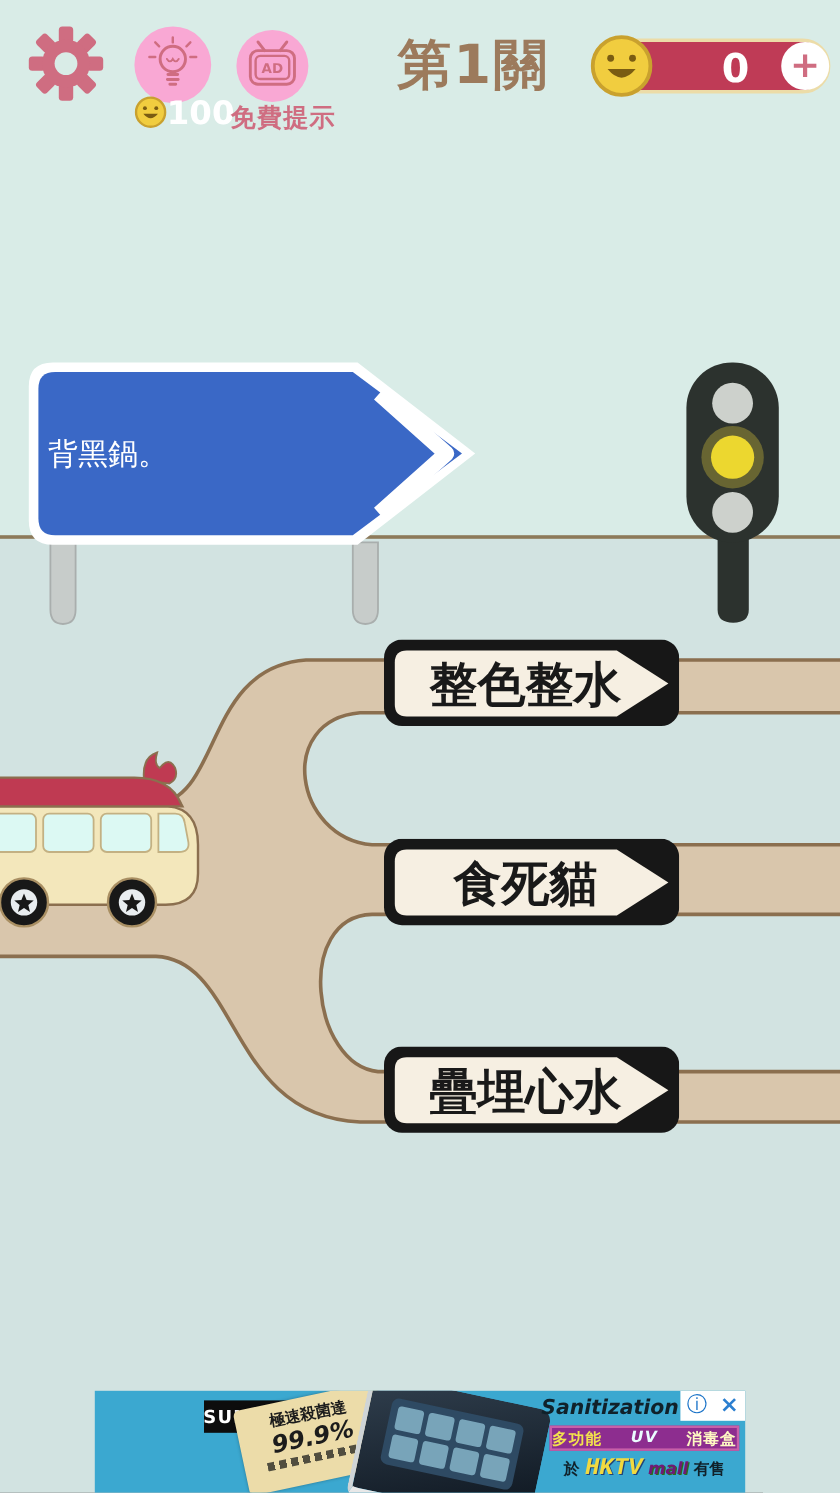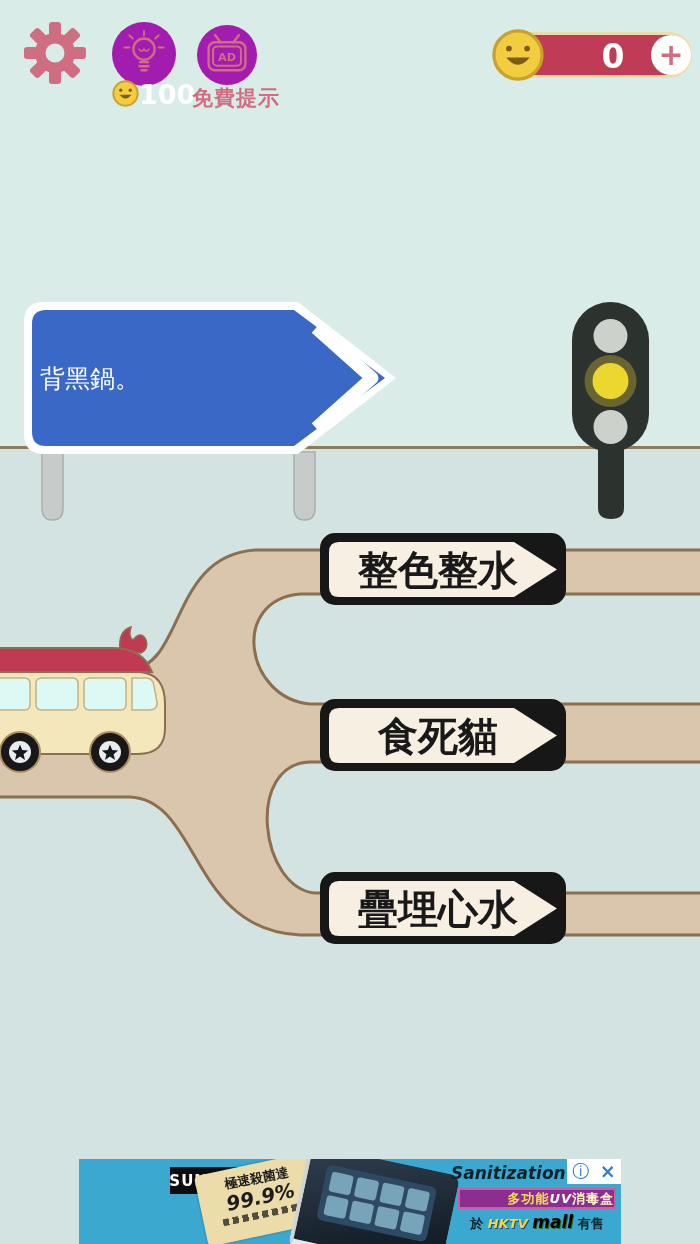--- a/index.html
+++ b/index.html
@@ -7,21 +7,21 @@
     position:relative;width:700px;height:1244px;overflow:hidden;
     font-family:"DejaVu Sans","Liberation Sans",sans-serif;
     -webkit-font-smoothing:antialiased;
   }
   .abs{position:absolute;}
   
   #bg-top{left:0;top:0;width:700px;height:448px;background:#d9ece7;}
   #bg-bottom{left:0;top:448px;width:700px;height:796px;background:#d2e3e1;}
   #horizon{left:0;top:446px;width:700px;height:3px;background:#8d7a5a;}
   
-  .circle-btn{background:#a21caf;border-radius:50%;display:flex;align-items:center;justify-content:center;}
+  .circle-btn{background:#f9a8d4;border-radius:50%;display:flex;align-items:center;justify-content:center;}
   #hint-cost-label{left:139px;top:79px;font-size:27px;font-weight:bold;color:#ffffff;}
   #free-hint-label{left:180px;top:84px;width:100px;text-align:right;font-size:21px;font-weight:bold;color:#cf6d81;letter-spacing:1px;}
   #level-title{left:331px;top:24px;font-size:45px;font-weight:bold;color:#9c7a5c;letter-spacing:2px;}
   #score-pill{left:502px;top:32px;width:190px;height:46px;background:#bf3b56;border:3px solid #ecdca8;border-radius:26px;box-sizing:border-box;}
   #score-value{left:588px;top:37px;width:50px;text-align:center;font-size:33px;font-weight:bold;color:#fff;}
   #score-add{left:651px;top:35px;width:40px;height:40px;background:#fff;border-radius:50%;
     display:flex;align-items:center;justify-content:center;font-size:30px;font-weight:bold;color:#cf6d81;line-height:1;}
   
   .option-sign{width:246px;height:73px;left:320px;}
   
@@ -35,25 +35,25 @@
   #ad-claim2{display:block;font-size:20px;font-weight:bold;font-style:italic;line-height:1;}
   #ad-smallprint{margin:4px auto 0;width:84px;height:7px;
     background:repeating-linear-gradient(90deg,#2a2a24 0 6px,rgba(0,0,0,0) 6px 10px);opacity:.8;}
   #ad-device{left:218px;top:0px;width:150px;height:96px;transform:rotate(12deg);
     background:linear-gradient(160deg,#31404f,#0c141d);border-radius:10px;border-bottom:9px solid #e8e8e8;border-left:4px solid #cfd4d6;}
   #ad-device-tray{left:18px;top:16px;width:112px;height:56px;background:#2e4a63;border-radius:6px;
     display:grid;grid-template-columns:repeat(4,1fr);gap:4px;padding:6px;box-sizing:border-box;}
   .vial{background:#9fd4e8;opacity:.65;border-radius:3px;}
   #ad-headline{left:372px;top:4px;font-size:17px;font-weight:bold;font-style:italic;color:#10212a;white-space:nowrap;}
   #ad-product-bar{left:379px;top:29px;width:158px;height:21px;background:#8d2d8f;border:2px solid #c75fa8;
-    box-sizing:border-box;display:flex;align-items:center;justify-content:flex-end;font-size:13px;font-weight:bold;letter-spacing:1px;}
+    box-sizing:border-box;display:flex;align-items:center;justify-content:space-between;font-size:13px;font-weight:bold;letter-spacing:1px;}
   #ad-product-bar .p1{color:#f3e24c;} #ad-product-bar .p2{color:#eafcff;font-style:italic;} #ad-product-bar .p3{color:#fef9c3;}
   #ad-store-line{left:368px;top:53px;width:180px;text-align:center;font-size:13px;font-weight:bold;color:#10212a;}
-  #ad-store-line .hktv{color:#f2d93f;font-style:italic;font-size:13px;text-shadow:1px 1px 0 #20457c;}
-  #ad-store-line .mall{color:#000000;font-style:italic;font-size:17px;text-shadow:1px 1px 0 #2c6b1f;}
+  #ad-store-line .hktv{color:#f2d93f;font-style:italic;font-size:20px;text-shadow:1px 1px 0 #20457c;font-family:Liberation Mono, monospace;}
+  #ad-store-line .mall{color:#701a75;font-style:italic;font-size:14px;text-shadow:1px 1px 0 #2c6b1f;}
   #ad-meta-box{left:488px;top:0;width:54px;height:25px;background:#fff;display:flex;align-items:center;justify-content:space-around;}
   #ad-info-icon{color:#1a73c8;font-size:17px;line-height:1;}
   #ad-close-icon{color:#2b7fd0;font-size:19px;font-weight:bold;line-height:1;}
 </style>
 </head>
 <body>
 
 <div id="stage">
 
   <div class="abs" id="bg-top"></div>
@@ -163,20 +163,21 @@
       <g stroke="#cf6d81" fill="none" stroke-linecap="round">
         <path d="M22 14 L15 5 M38 14 L45 5" stroke-width="3"></path>
         <rect x="7" y="14" width="46" height="35" rx="8" stroke-width="3"></rect>
         <rect x="12.5" y="19.5" width="35" height="24" rx="5" stroke-width="2.5"></rect>
       </g>
       <text x="30" y="37" text-anchor="middle" font-size="14" font-weight="bold" fill="#cf6d81">AD</text>
     </svg>
   </div>
   <span class="abs" id="free-hint-label">免費提示</span>
 
+  <span class="abs" id="level-title">第1關</span>
 
   <div class="abs" id="score-pill"></div>
   <svg class="abs" style="left:492px;top:29px" width="52" height="52" viewBox="0 0 40 40">
     <circle cx="20" cy="20" r="18.5" fill="#f1cd3f" stroke="#c9a12e" stroke-width="2.5"></circle>
     <circle cx="13" cy="15" r="2.2" fill="#7a5c12"></circle>
       <circle cx="27" cy="15" r="2.2" fill="#7a5c12"></circle>
     <path d="M11 22 Q20 33 29 22 Z" fill="#7a5c12"></path>
   </svg>
   <span class="abs" id="score-value">0</span>
   <div class="abs" id="score-add">

